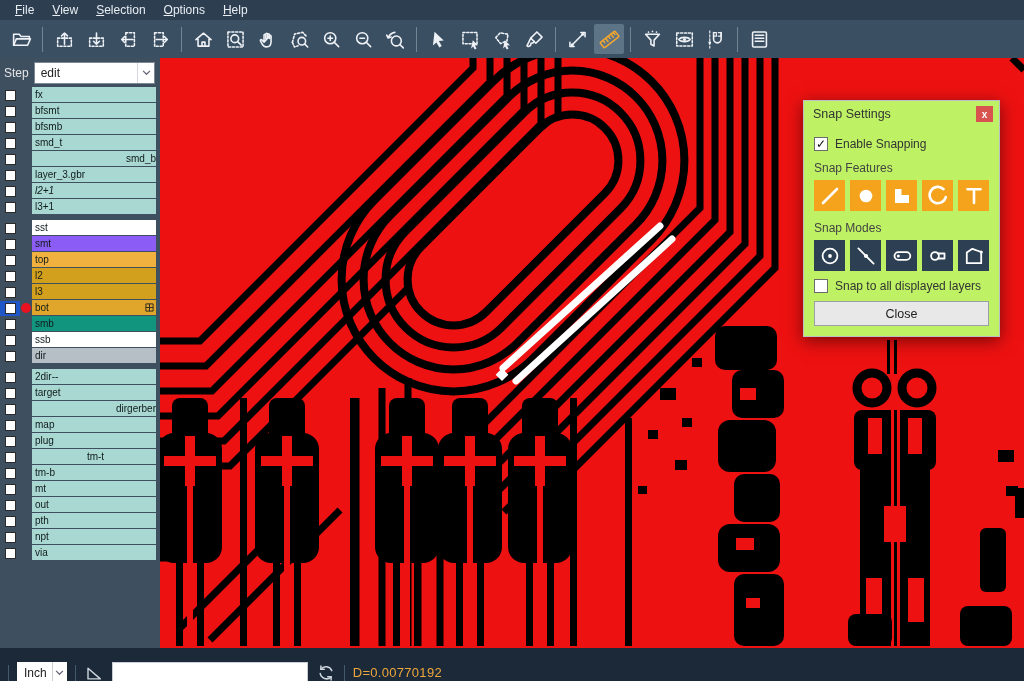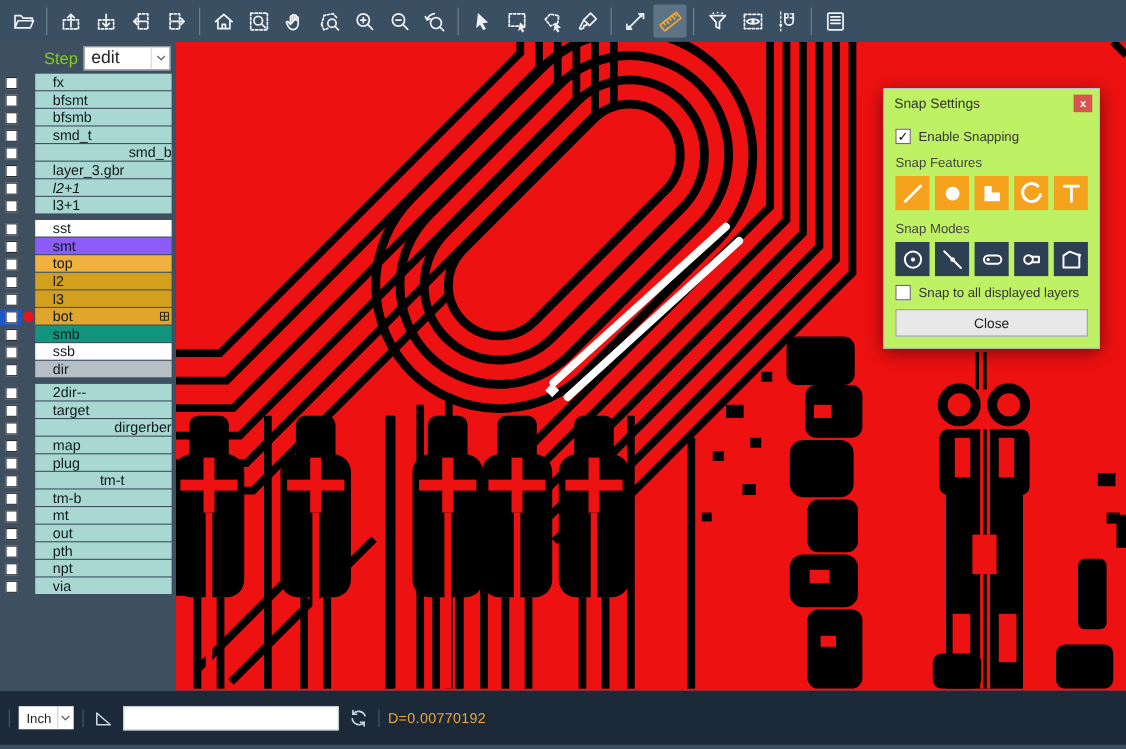--- a/index.html
+++ b/index.html
@@ -13,32 +13,32 @@
   
   .toolbar{height:38px;background:var(--chrome-mid,#3b4f63);display:flex;align-items:center;padding-left:5px;}
   .tbtn{width:30px;height:30px;margin:0 1px;display:flex;align-items:center;justify-content:center;color:#eef2f6;border-radius:2px;}
   .tbtn svg{width:21px;height:21px;}
   .tbtn.active{background:#5d7487;color:#f2a52e;}
   .tsep{width:1px;height:25px;background:#8795a2;opacity:.75;margin:0 5px;}
   
   .main{display:flex;height:590px;}
   .sidebar{position:relative;width:160px;background:var(--chrome-sidebar,#3e4f60);flex:none;}
   .steprow{height:29px;display:flex;align-items:center;padding:3px 2px 2px 4px;}
-  .steplabel{color:#84cc16;font-size:15px;margin-right:5px;margin-left:36px;}
+  .steplabel{color:#e5e5e5;font-size:12px;margin-right:5px;}
   .stepselect{flex:1;height:22px;background:#fff;border:1px solid #7a8894;display:flex;align-items:center;margin-right:3px;}
-  .stepselect .val{flex:1;font-size:16px;color:#222;padding-left:6px;}
+  .stepselect .val{flex:1;font-size:12px;color:#222;padding-left:6px;}
   .stepselect .chev{width:17px;height:100%;display:flex;align-items:center;justify-content:center;border-left:1px solid #d4d8dc;color:#667;}
   .lgroup{margin-bottom:5px;}
   .lrow{height:16px;display:flex;align-items:center;}
   .lcb{width:20px;height:15px;display:flex;align-items:center;justify-content:center;flex:none;}
   .lcb .box{width:11px;height:11px;background:#fff;border:1.5px solid #2b2b2b;}
   .lcb.active{background:#1e56c8;}
   .lgut{width:12px;height:15px;display:flex;align-items:center;justify-content:center;flex:none;}
   .ldot{width:10px;height:10px;border-radius:50%;background:var(--active-dot-red,#e81220);}
-  .lname{position:relative;flex:1;height:15px;line-height:15px;font-size:13px;color:#0e1b1b;padding-left:16px;margin-right:4px;margin-bottom:1px;overflow:hidden;white-space:nowrap;}
+  .lname{position:relative;flex:1;height:15px;line-height:15px;font-size:10px;color:#0e1b1b;padding-left:3px;margin-right:4px;margin-bottom:1px;overflow:hidden;white-space:nowrap;}
   .lname svg{position:absolute;right:2px;top:3px;width:9px;height:9px;stroke:#222;stroke-width:1;fill:none;}
   .coords{position:absolute;left:0;right:0;bottom:0;height:44px;background:var(--coords-panel,#4d6679);border-top:1px solid #61808f;padding:3px 8px;}
   .coords div{color:#eef5f8;font-size:13px;line-height:19px;}
   
   .canvas{position:relative;flex:1;overflow:hidden;}
   .canvas svg.art{display:block;}
   .svg-red{fill:var(--board-red,#ee1111);}
   .k{stroke:var(--trace-black,#000);stroke-width:7;fill:none;}
   .k8{stroke:var(--trace-black,#000);stroke-width:8;fill:none;}
   .isl{stroke:var(--trace-black,#000);stroke-width:8;fill:var(--board-red,#ee1111);}
@@ -73,20 +73,37 @@
   .sicon svg{width:20px;height:20px;}
   .sinput{width:196px;height:22px;border:1px solid #c9ced4;background:#fff;font-size:12px;padding:0 5px;}
   .dtext{font-size:13px;color:var(--distance-amber,#eda73c);letter-spacing:.3px;}
   .chevsvg{width:9px;height:6px;stroke:#667;stroke-width:1.4;fill:none;}
 </style>
 </head>
 <body>
 
 <div class="app">
 
+  <div class="menubar" id="menubar">
+      <div class="mitem">
+        <span>File</span>
+      </div>
+      <div class="mitem">
+        <span>View</span>
+      </div>
+      <div class="mitem">
+        <span>Selection</span>
+      </div>
+      <div class="mitem">
+        <span>Options</span>
+      </div>
+      <div class="mitem">
+        <span>Help</span>
+      </div>
+    </div>
 
   <div class="toolbar" id="toolbar">
       <div class="tbtn">
         <svg viewBox="0 0 20 20" fill="none" stroke="currentColor" stroke-width="1.5" stroke-linecap="round" stroke-linejoin="round">
           <path d="M2.5 15.5V5h5.3l1.8 2.2h7.9v2.2"></path>
           <path d="M2.5 15.5l2.6-6.1h13.4l-2.7 6.1z"></path>
         </svg>
       </div>
       <div class="tsep"></div>
       <div class="tbtn">

